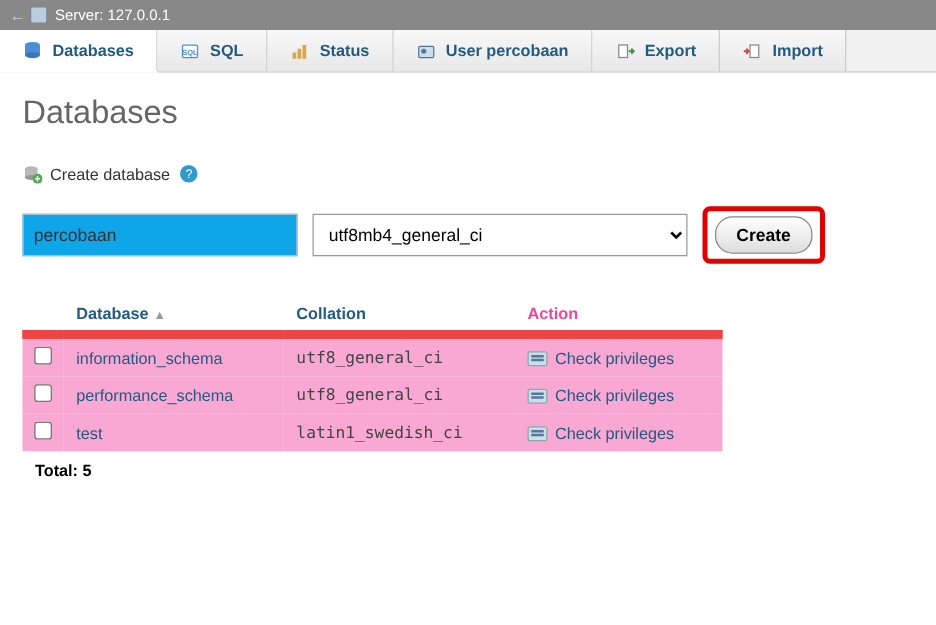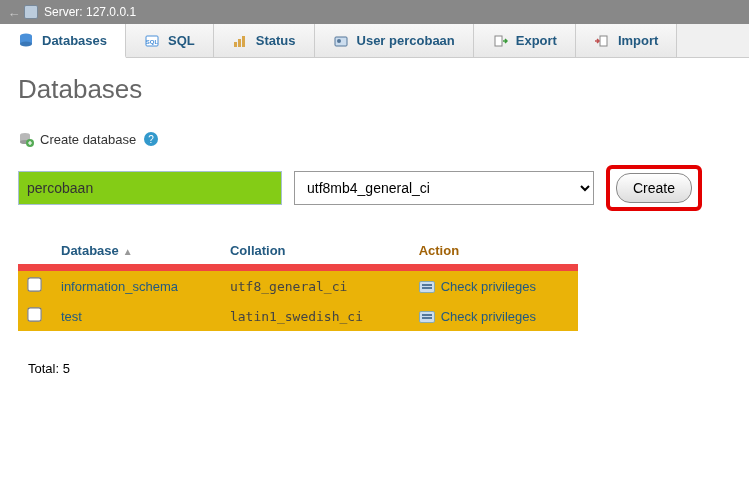--- a/index.html
+++ b/index.html
@@ -12,38 +12,38 @@
 .tab { display: flex; align-items: center; padding: 8px 18px; border-right: 1px solid #ccc; background: linear-gradient(#f8f8f8,#e8e8e8); cursor: pointer; color: #235a81; font-weight: bold; }
 .tab.active { background: #fff; border-bottom: 2px solid #fff; margin-bottom: -1px; }
 .tab .tab-icon { width: 16px; height: 16px; margin-right: 8px; display: flex; align-items: center; justify-content: center; }
 .page { padding: 16px 18px; }
 h2 { font-size: 26px; font-weight: normal; color: #666; margin-bottom: 26px; }
 .create-row { display: flex; align-items: center; margin-bottom: 18px; }
 .create-row .db-add-icon { width: 16px; height: 16px; margin-right: 6px; }
 .create-row .create-label { font-weight: normal; color: #333; margin-right: 8px; }
 .create-row .help-icon { width: 14px; height: 14px; border-radius: 50%; background: #3399cc; color: #fff; font-size: 10px; display: flex; align-items: center; justify-content: center; }
 .form-row { display: flex; align-items: center; gap: 12px; margin-bottom: 26px; }
-.form-row input[type=text] { width: 264px; height: 34px; padding: 4px 8px; border: 1px solid #a7c0d4; background: #84cc16; font-size: 14px; color: #333; }
+.form-row input[type=text] { width: 220px; height: 34px; padding: 4px 8px; border: 1px solid #a7c0d4; background: #0ea5e9; font-size: 14px; color: #333; }
 .form-row select { width: 300px; height: 34px; padding: 4px 8px; border: 1px solid #999; font-size: 14px; background: #fff; }
 .create-wrap { border: 4px solid #e30000; border-radius: 6px; padding: 4px 6px; }
-.form-row button { height: 30px; padding: 4px 16px; border: 1px solid #888; border-radius: 14px; background: linear-gradient(#fff,#ddd); font-weight: normal; font-size: 14px; cursor: pointer; }
+.form-row button { height: 30px; padding: 4px 16px; border: 1px solid #888; border-radius: 14px; background: linear-gradient(#fff,#ddd); font-weight: bold; font-size: 14px; cursor: pointer; }
 table { border-collapse: collapse; width: 560px; }
 th { text-align: left; padding: 6px 10px; font-weight: bold; color: #235a81; border-bottom: 7px solid #ef4444; }
-th.action { color: #a16207; }
+th.action { color: #ec4899; }
 th .sort { color: #999; font-size: 10px; margin-left: 4px; }
 td { padding: 7px 10px; vertical-align: middle; }
-tr.odd td { background: #eab308; }
+tr.odd td { background: #f9a8d4; }
 tr.even td { background: #eee; }
 td.dbname a { color: #235a81; text-decoration: none; }
 td.coll { font-family: monospace; color: #444; }
 td.action a { color: #235a81; text-decoration: none; }
 td.action .priv-icon { display: inline-block; width: 16px; height: 12px; border: 1px solid #8aa; background: #cde; margin-right: 6px; vertical-align: middle; border-radius: 2px; position: relative; }
 td.action .priv-icon::after { content: ""; position: absolute; left: 2px; top: 2px; width: 10px; height: 2px; background: #579; box-shadow: 0 3px 0 #579; }
 td.chk input { transform: scale(1.1); }
-.total { font-weight: normal; padding: 8px 10px; margin-top: 22px; }
+.total { font-weight: bold; padding: 8px 10px; }
 svg { display: block; }
 </style>
 </head>
 <body>
 
 <div class="topbar">
   <span class="back">←</span>
   <span class="server-icon"></span>
   <span class="server-label">Server: 127.0.0.1</span>
 </div>
@@ -145,20 +145,26 @@
     </thead>
     <tbody>
       <tr class="odd">
         <td class="chk"><input type="checkbox" style=""></td>
         <td class="dbname"><a href="#">information_schema</a></td>
         <td class="coll">utf8_general_ci</td>
         <td class="action"><span class="priv-icon"></span><a href="#">Check privileges</a></td>
       </tr>
       <tr class="odd">
         <td class="chk"><input type="checkbox" style=""></td>
+        <td class="dbname"><a href="#">performance_schema</a></td>
+        <td class="coll">utf8_general_ci</td>
+        <td class="action"><span class="priv-icon"></span><a href="#">Check privileges</a></td>
+      </tr>
+      <tr class="odd">
+        <td class="chk"><input type="checkbox" style=""></td>
         <td class="dbname"><a href="#">test</a></td>
         <td class="coll">latin1_swedish_ci</td>
         <td class="action"><span class="priv-icon"></span><a href="#">Check privileges</a></td>
       </tr>
     </tbody>
   </table>
   <div class="total">Total: 5</div>
 </div>
 
 </body></html>

